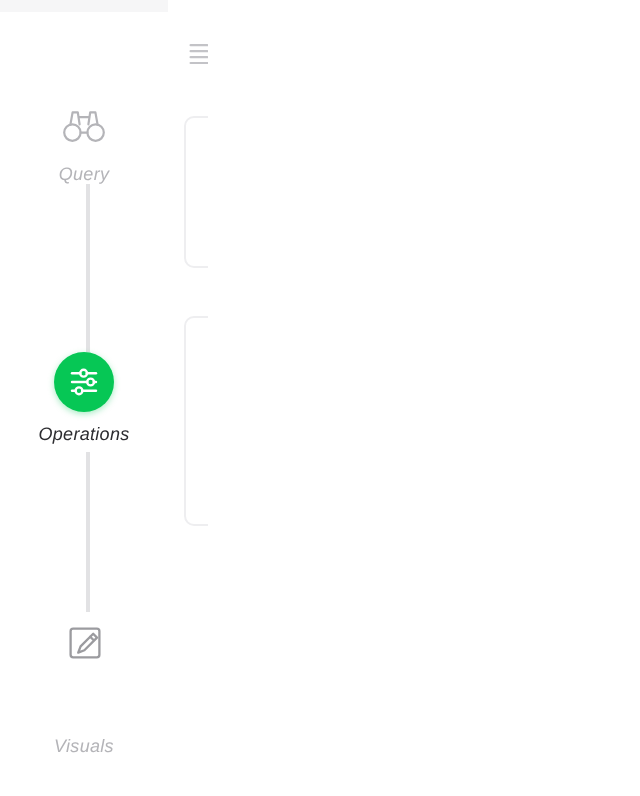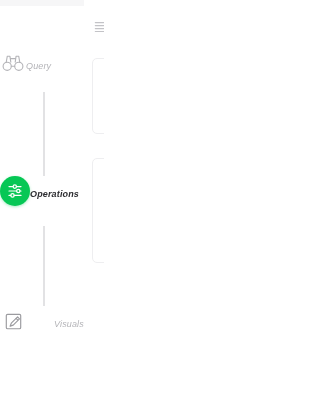--- a/index.html
+++ b/index.html
@@ -43,21 +43,21 @@
   }
   .connector.seg-1 { top:92px;  height:84px; }
   .connector.seg-2 { top:226px; height:80px; }
 
   
   .step {
     position:absolute;
     left:0;
     width:84px;
     display:flex;
-    flex-direction:row;
+    flex-direction:column;
     align-items:center;
     cursor:pointer;
   }
   .step.step-query      { top:50px; }
   .step.step-operations { top:176px; }
   .step.step-visuals    { top:308px;gap:28px; }
 
   .step-icon {
     width:26px; height:26px;
     display:flex;
@@ -76,21 +76,21 @@
   .step-label {
     margin-top:6px;
     font-size:9px;
     font-style:italic;
     letter-spacing:.15px;
     white-space:nowrap;
     color:#b4b4b8;
   }
   .step-label.active {
     color:#2c2c30;
-    font-weight:bold;
+    font-weight:normal;
   }
 
   
   .content-pane {
     position:absolute;
     left:84px; top:0;
     width:20px; height:398px;
     background:#ffffff;
     overflow:hidden;
   }

